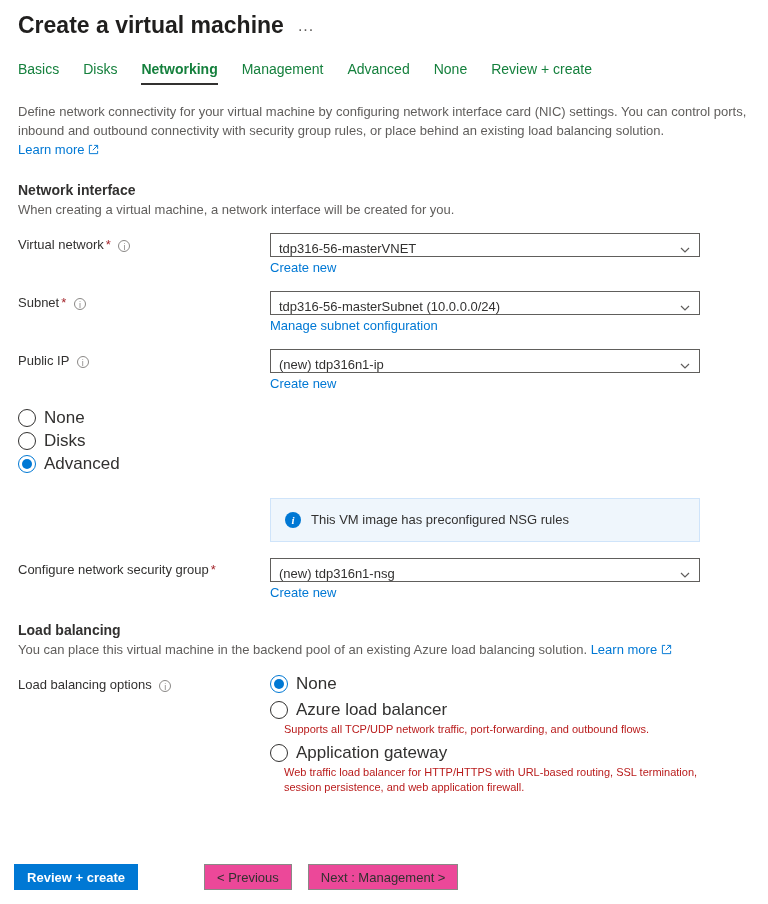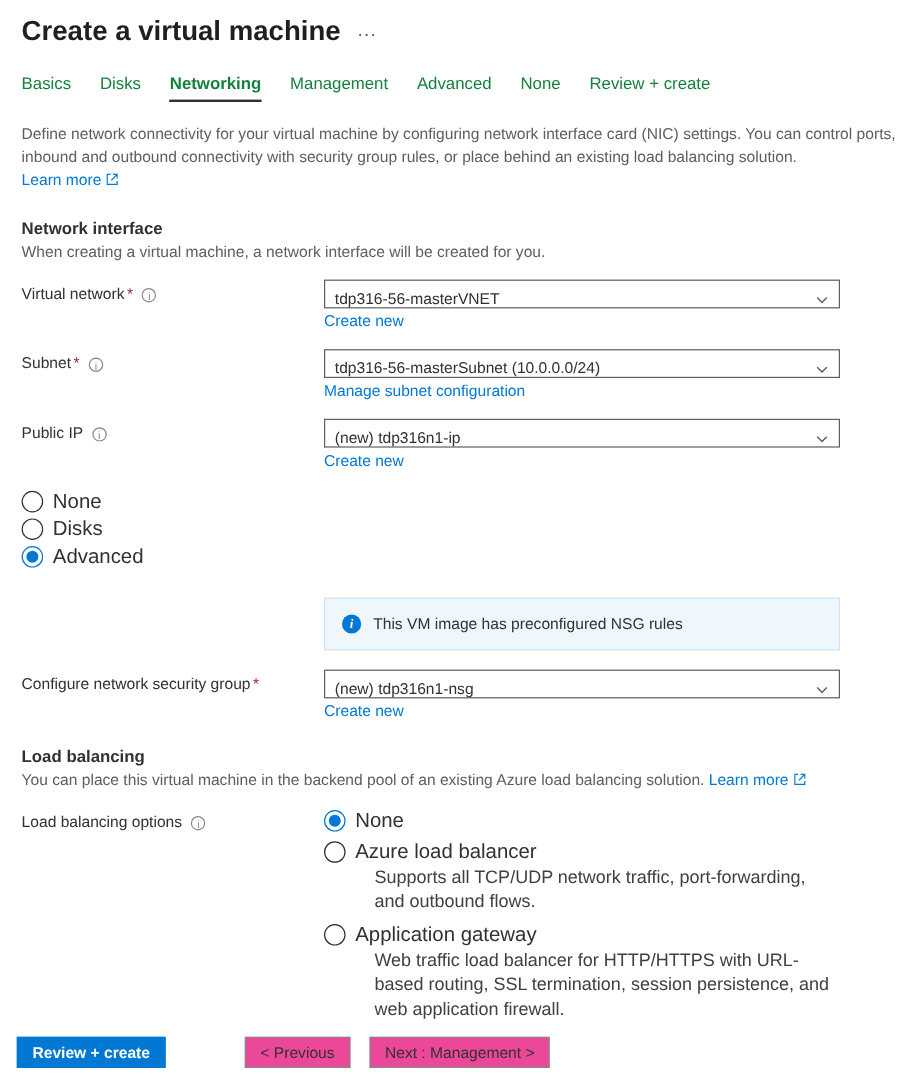--- a/index.html
+++ b/index.html
@@ -145,23 +145,23 @@
   .radio-outer.selected {
     border-color: #0078d4;
   }
   .radio-inner {
     width: 10px; height: 10px;
     border-radius: 50%;
     background: #0078d4;
   }
   .radio-label { font-size: 17px; }
   .radio-sub {
-    font-size: 15px;
-    color: #404040;
-    margin-left: 42px;
+    font-size: 11px;
+    color: #b91c1c;
+    margin-left: 14px;
     margin-top: 1px;
     margin-bottom: 6px;
     line-height: 1.35;
   }
   .infobox {
     background: #eff6fc;
     border: 1px solid #cfe4fa;
     display: flex;
     align-items: center;
     padding: 13px 14px;

